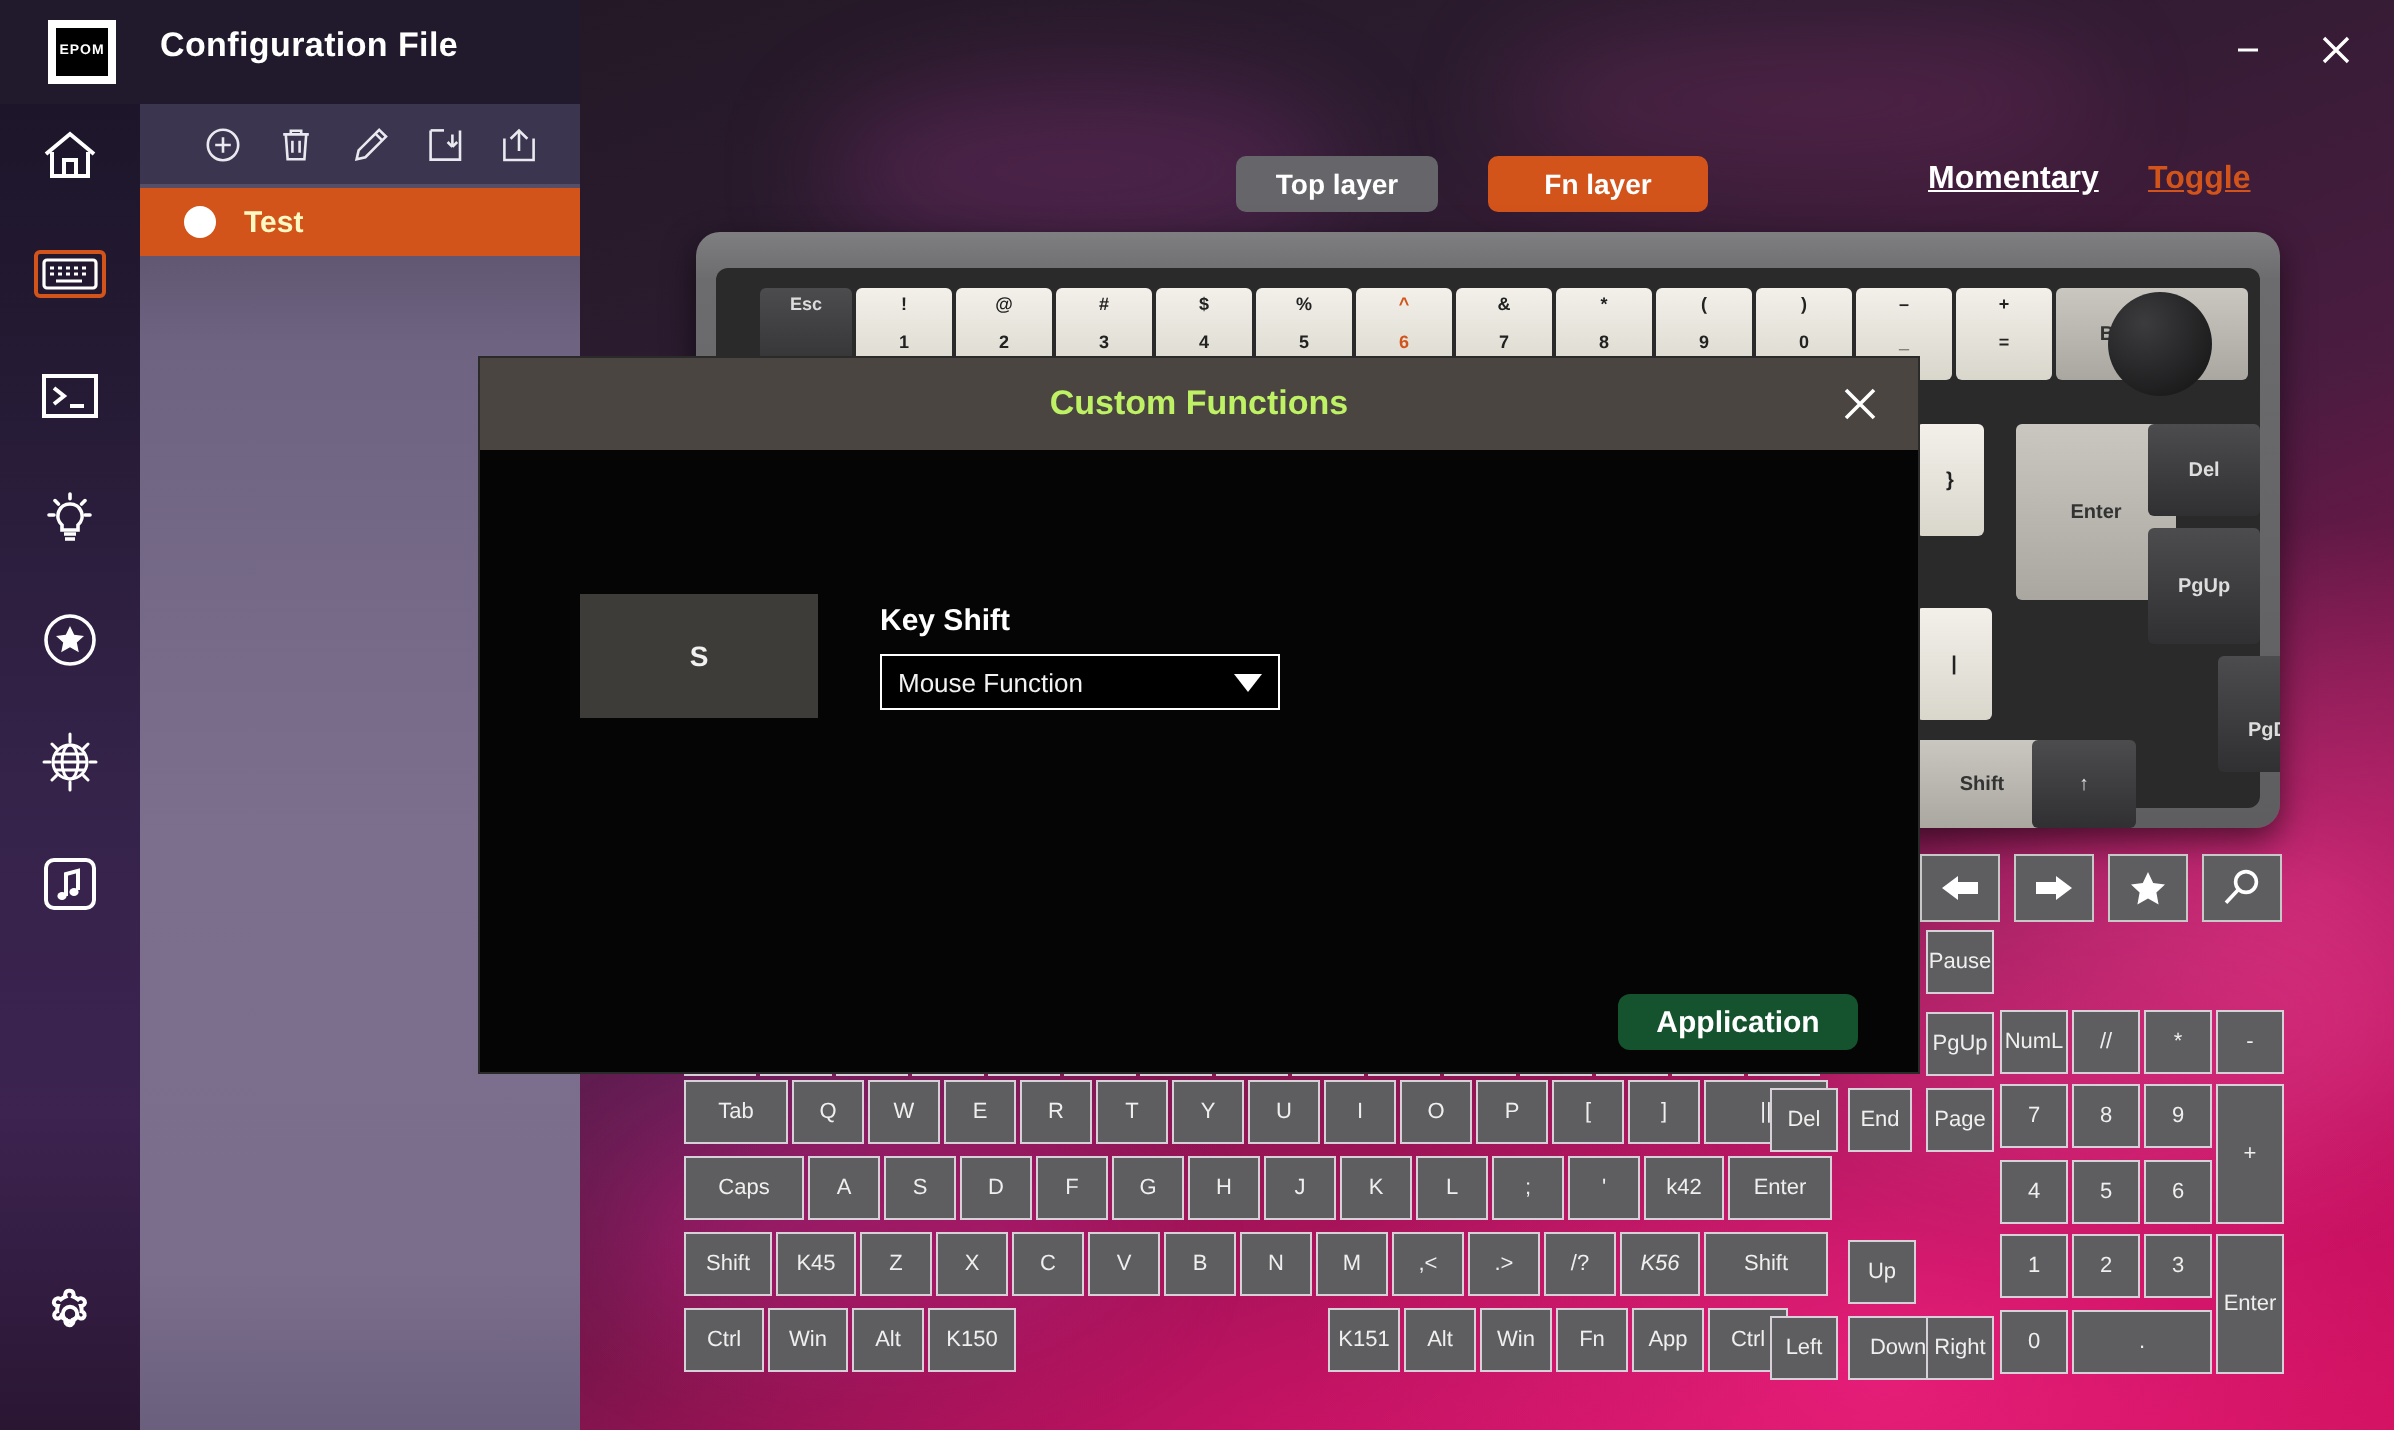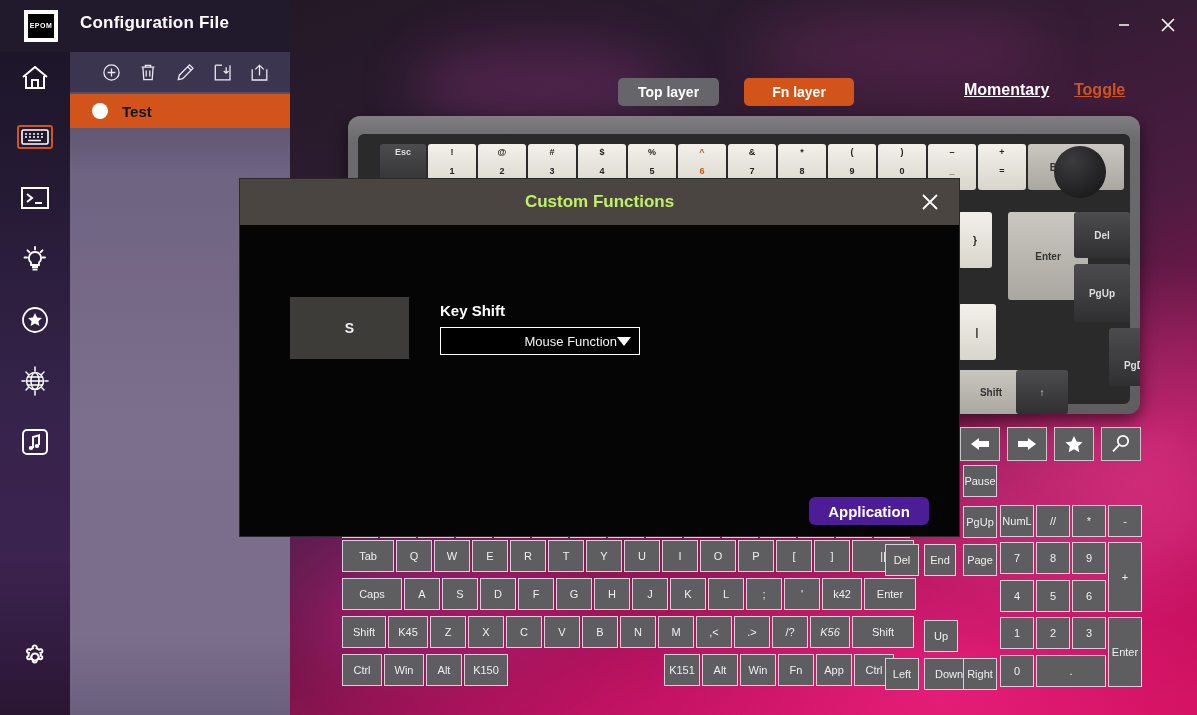--- a/index.html
+++ b/index.html
@@ -42,21 +42,21 @@
   .wincontrols{position:absolute;right:14px;top:10px;display:flex;gap:14px;z-index:8;}
   .wc{width:30px;height:30px;display:flex;align-items:center;justify-content:center;cursor:pointer;}
 
   
   .profilepanel{position:absolute;left:70px;top:52px;width:220px;height:663px;
         background:linear-gradient(180deg,#4a4258 0%,#6e6381 18%,#7b6f8d 55%,#7a6e8c 88%, #6a5f7c 100%);}
   .ptoolbar{position:absolute;left:70px;top:52px;width:220px;height:40px;background:#3b3550;display:flex;align-items:center;gap:15px;padding-left:30px;box-sizing:border-box;}
   .ptool{width:22px;height:22px;display:flex;align-items:center;justify-content:center;cursor:pointer;}
   .profile-row{position:absolute;left:70px;top:94px;width:220px;height:34px;background:#d2541b;display:flex;align-items:center;gap:14px;padding-left:22px;box-sizing:border-box;cursor:pointer;}
   .pdot{width:16px;height:16px;border-radius:50%;background:#fff;}
-  .pname{color:#0f172a;font-size:15px;font-weight:bold;}
+  .pname{color:#fef9c3;font-size:15px;font-weight:bold;}
 
   
   .layerbtn{position:absolute;height:28px;border-radius:5px;display:flex;align-items:center;justify-content:center;
             color:#fff;font-size:14px;font-weight:bold;cursor:pointer;padding:0 16px;box-sizing:border-box;}
   .layer-top{left:618px;top:78px;width:101px;background:#65656a;}
   .layer-fn{left:744px;top:78px;width:110px;background:#d2541b;}
   .modelink{position:absolute;top:81px;font-size:16px;font-weight:bold;text-decoration:underline;cursor:pointer;}
   .mode-mom{left:964px;color:#ffffff;}
   .mode-tog{left:1074px;color:#d2541b;}
 
@@ -89,23 +89,23 @@
   .dlg-title{position:absolute;left:0;top:0;width:719px;height:46px;background:#4a4540;display:flex;align-items:center;justify-content:center;}
   .dlg-title span{color:#bef264;font-size:17px;font-weight:bold;}
   .dlg-close{position:absolute;right:16px;top:10px;width:26px;height:26px;display:flex;align-items:center;justify-content:center;cursor:pointer;}
   .keyprev{position:absolute;left:50px;top:118px;width:119px;height:62px;background:#3d3c38;
            display:flex;align-items:center;justify-content:center;color:#f1f1f1;font-size:14px;font-weight:bold;}
   .keytype-label{position:absolute;left:200px;top:123px;color:#fff;font-size:15px;font-weight:bold;}
   .sel{position:absolute;height:28px;border:1px solid #ffffff;background:#000;display:flex;align-items:center;
        padding:0 8px;box-sizing:border-box;color:#f2f2f2;font-size:13px;cursor:pointer;}
   .sel .cap{flex:1;}
   .sel .arrow{width:0;height:0;border-left:7px solid transparent;border-right:7px solid transparent;border-top:9px solid #ffffff;}
-  .sel-a{left:200px;top:148px;width:200px;text-align:right;}
+  .sel-a{left:200px;top:148px;width:200px;}
   .sel-b{left:410px;top:148px;width:199px;}
-  .appbtn{position:absolute;left:569px;top:318px;width:120px;height:28px;background:#4c1d95;border-radius:6px;
+  .appbtn{position:absolute;left:569px;top:318px;width:120px;height:28px;background:#14532d;border-radius:6px;
           display:flex;align-items:center;justify-content:center;color:#fff;font-size:15px;font-weight:bold;cursor:pointer;}
 </style>
 </head>
 <body>
 
 <div id="root">
 
   <div class="bg">
     <div class="bg-wisp" style="left:120px;top:40px;width:260px;height:90px;background:rgba(180,60,160,.25);"></div>
     <div class="bg-wisp" style="left:460px;top:10px;width:300px;height:80px;background:rgba(200,60,150,.18);"></div>

